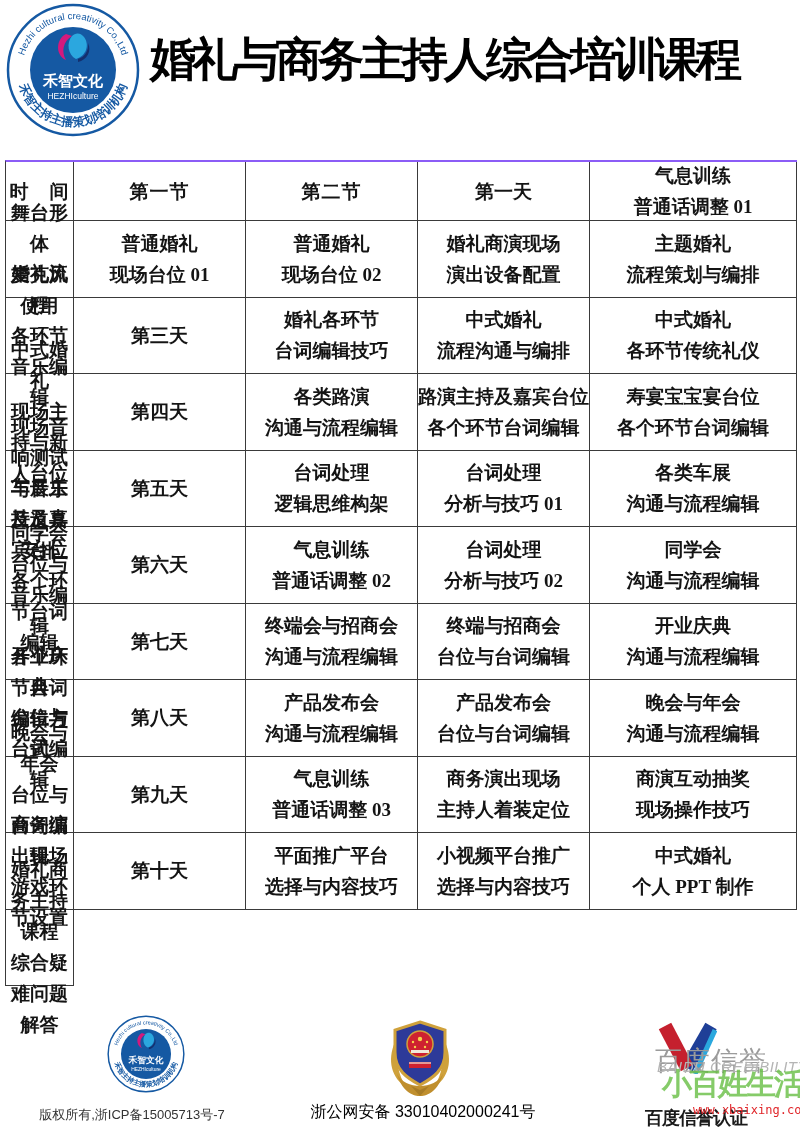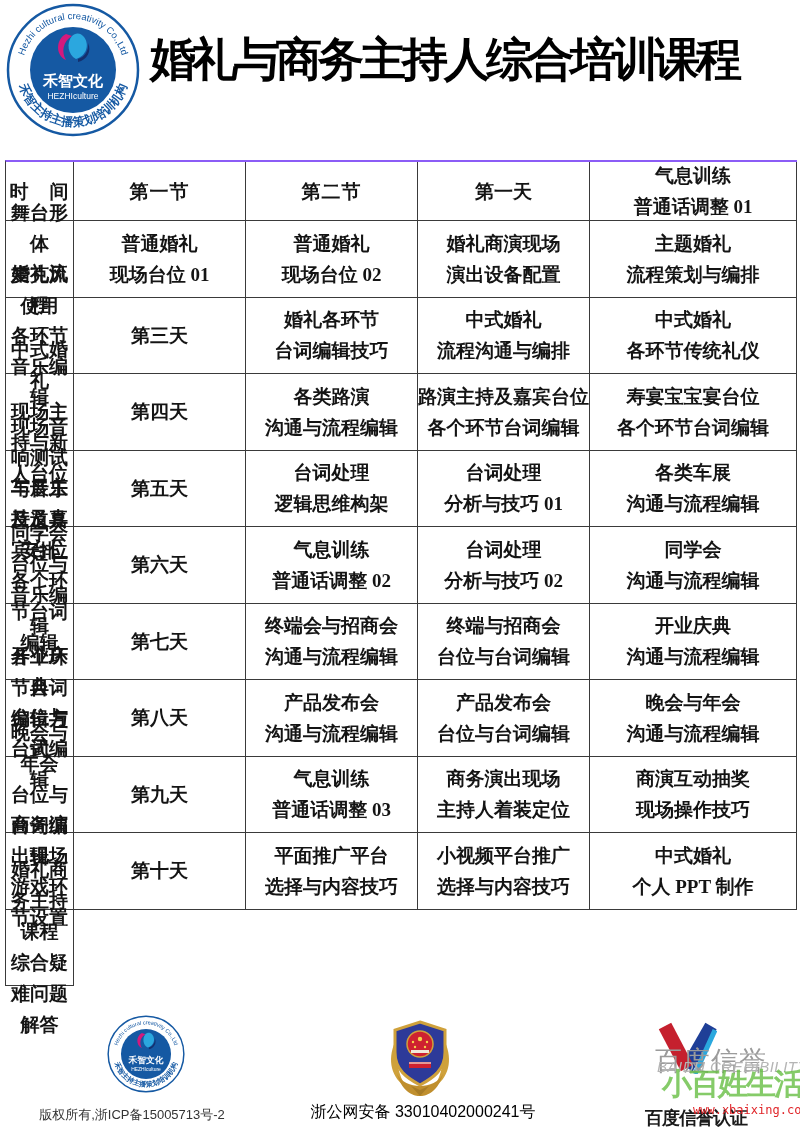--- a/index.html
+++ b/index.html
@@ -222,21 +222,21 @@
     <text x="67" y="96" text-anchor="middle" fill="#ffffff" font-size="8.5" font-family="Liberation Sans, sans-serif">HEZHIculture</text>
     <text font-size="9.5" fill="#1559a3" font-family="Liberation Sans, sans-serif">
       <textPath href="#arcTop2" startOffset="50%" text-anchor="middle">Hezhi cultural creativity Co.,Ltd</textPath>
     </text>
     <text font-size="12" font-weight="bold" fill="#1559a3" font-family="Liberation Sans, sans-serif">
       <textPath href="#arcBot2" startOffset="50%" text-anchor="middle">禾智主持主播策划培训机构</textPath>
     </text>
   </svg>
 </div>
 
-<div class="icp-text">版权所有,浙ICP备15005713号-2</div>
+<div class="icp-text">版权所有,浙ICP备15005713号-7</div>
 
 <div class="police-badge">
   <svg viewBox="0 0 78 82" width="78" height="82">
 
     <path d="M14,26 C6,44 10,62 26,72 C16,58 14,42 20,28 Z" fill="#cfa13b"></path>
     <path d="M64,26 C72,44 68,62 52,72 C62,58 64,42 58,28 Z" fill="#cfa13b"></path>
     <path d="M16,58 C24,74 54,74 62,58 C56,78 44,80 39,80 C34,80 22,78 16,58 Z" fill="#c08f2e"></path>
     <path d="M30,70 L39,80 L48,70 L39,74 Z" fill="#a87c26"></path>
 
     <path d="M39,6 L64,14 L64,36 C64,54 52,62 39,69 C26,62 14,54 14,36 L14,14 Z" fill="#2d3a99" stroke="#cfa13b" stroke-width="3"></path>

